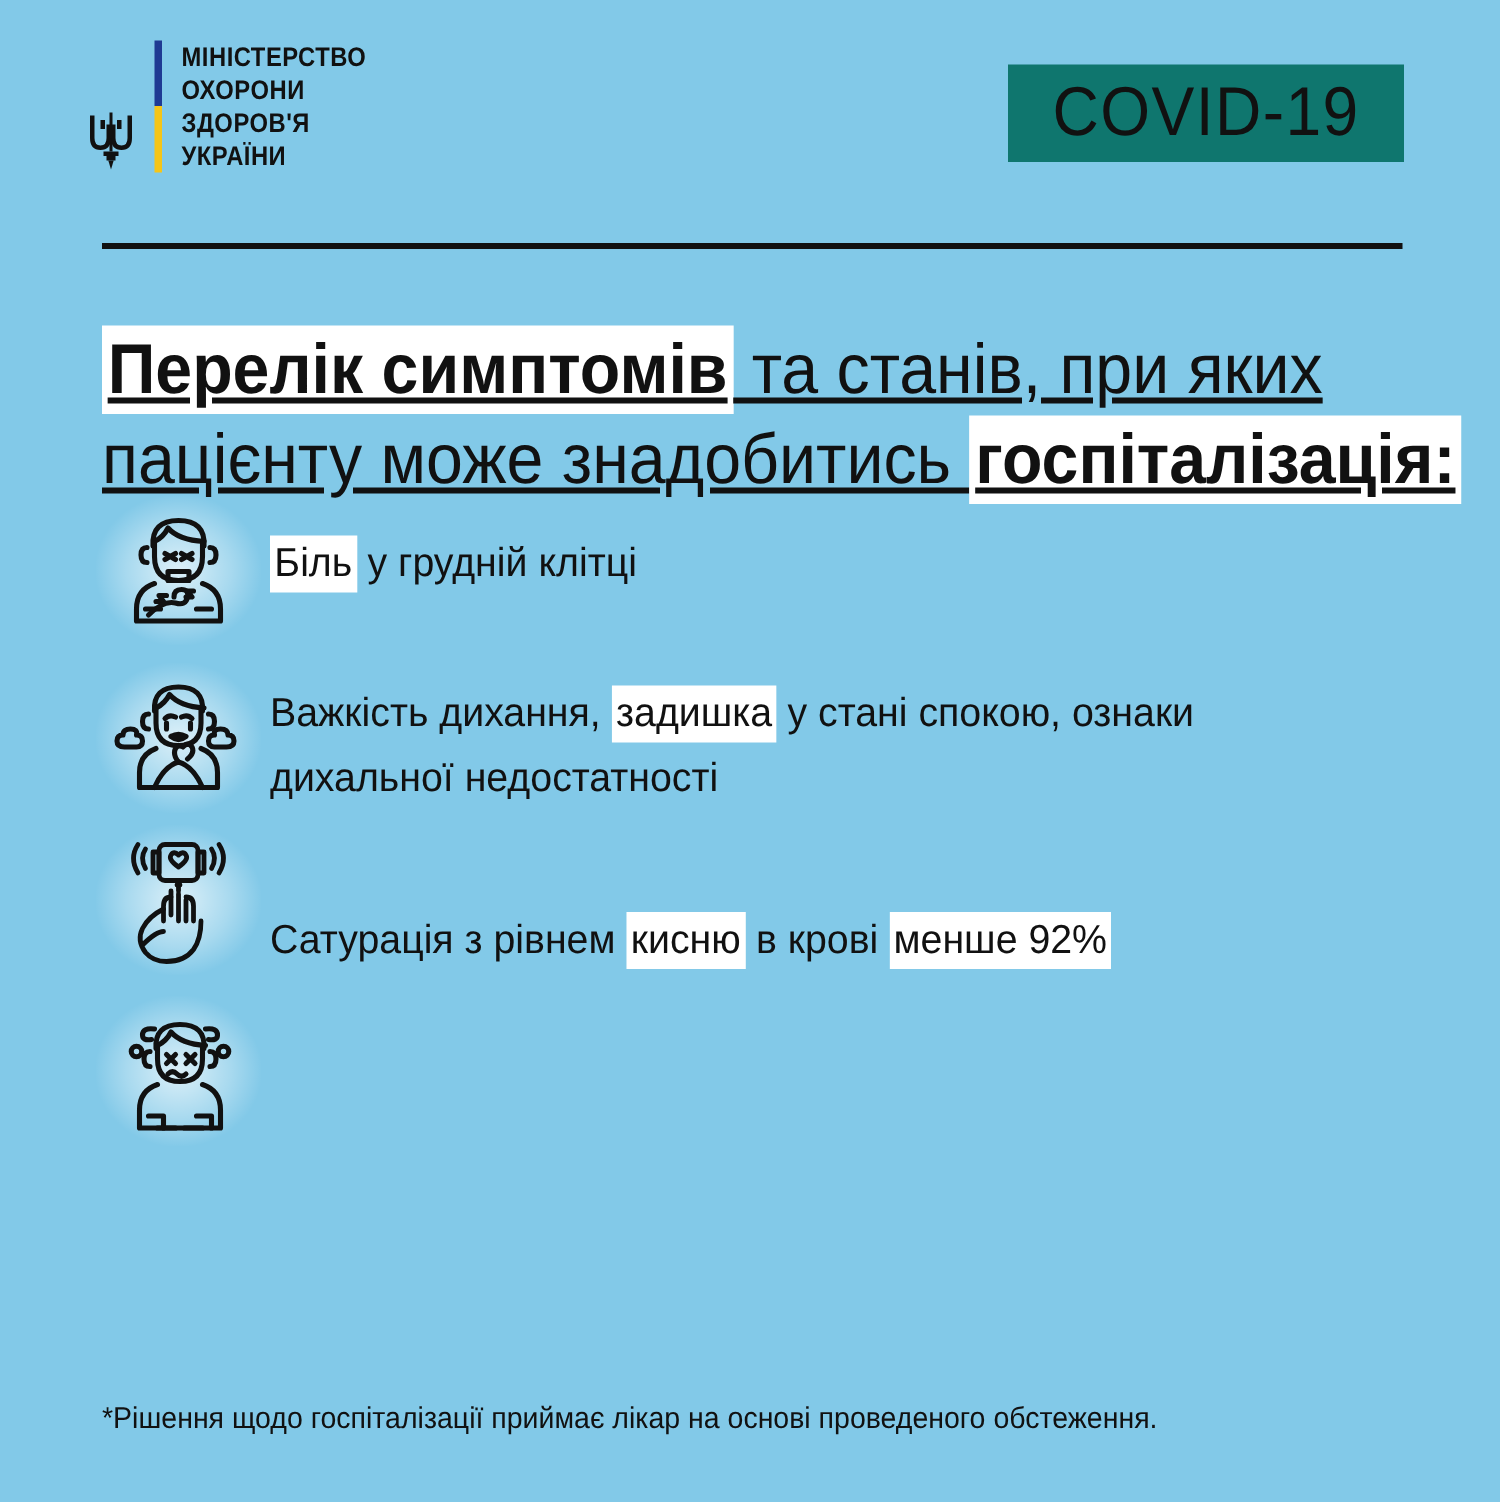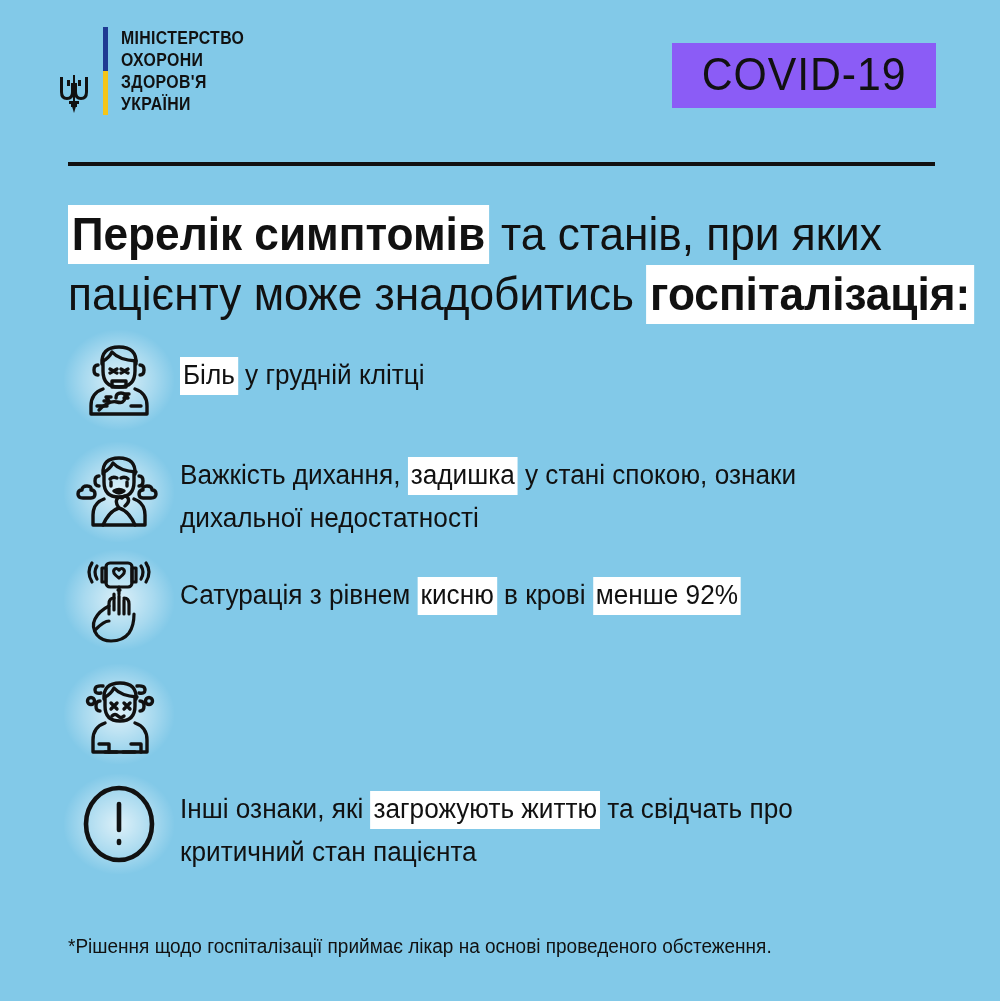--- a/index.html
+++ b/index.html
@@ -70,21 +70,21 @@
     color: #111111;
     transform: scaleX(0.88);
     transform-origin: left center;
     white-space: nowrap;
   }
 
   .covid-badge {
     position: absolute;
     right: 64px;
     top: 43px;
-    background: #8b5cf6;
+    background: #0f766e;
     padding: 7px 22px 10px 22px;
     box-sizing: border-box;
   }
   .covid-badge span {
     font-family: "Liberation Sans Narrow", "Liberation Sans", sans-serif;
     font-weight: 400;
     font-size: 46px;
     line-height: 48px;
     letter-spacing: 1px;
     color: #111111;
@@ -100,22 +100,23 @@
     top: 162px;
     width: 867px;
     height: 4px;
     background: #111111;
   }
 
   
   .headline {
     position: absolute;
     left: 68px;
-    top: 204px;
+    top: 216px;
     width: 880px;
+    text-decoration: underline;
   }
   .headline-line {
     font-family: "Liberation Sans Narrow", "Liberation Sans", sans-serif;
     font-size: 47px;
     line-height: 60px;
     font-weight: 400;
     color: #111111;
     white-space: nowrap;
     transform: scaleX(0.94);
     transform-origin: left center;
@@ -136,21 +137,21 @@
     width: 900px;
   }
   .row {
     display: flex;
     align-items: flex-start;
     min-height: 96px;
     margin-bottom: 14px;
   }
   .row.r1 { margin-bottom: 16px; }
   .row.r2 { margin-bottom: 12px; }
-  .row.r3 { margin-bottom: 18px; }
+  .row.r3 { margin-bottom: 18px; align-items: flex-end; }
   .row.r4 { margin-bottom: 14px; }
   .row.r5 { margin-bottom: 0; }
 
   .icon-cell {
     flex: 0 0 auto;
     width: 118px;
     height: 96px;
     display: flex;
     align-items: center;
     justify-content: center;
@@ -342,31 +343,18 @@
           <path d="M26 76 h10 v8 M58 76 h10 v8"></path>
           <path d="M32 84 h12 M50 84 h12"></path>
           <path d="M30 18 q-8 -1 -8 4 q0 4 6 3"></path>
           <path d="M64 18 q8 -1 8 4 q0 4 -6 3"></path>
           <circle cx="18" cy="33" r="3.5"></circle>
           <circle cx="76" cy="33" r="3.5"></circle>
         </svg>
       </div>
     </div>
 
-    <div class="row r5">
-      <div class="icon-cell">
-        <svg width="92" height="92" viewBox="0 0 92 92" fill="none" stroke="#111111" stroke-width="4.6" stroke-linecap="round" stroke-linejoin="round" aria-hidden="true">
-          <ellipse cx="46" cy="46" rx="33" ry="36"></ellipse>
-          <path d="M46 26 v26"></path>
-          <path d="M46 63 v2"></path>
-        </svg>
-      </div>
-      <div class="text-cell">
-        <div class="body-line">Інші ознаки, які <span class="mk">загрожують життю</span> та свідчать про</div>
-        <div class="body-line">критичний стан пацієнта</div>
-      </div>
-    </div>
 
   </div>
 
   <div class="footnote">*Рішення щодо госпіталізації приймає лікар на основі проведеного обстеження.</div>
 
 </div>
 
 </body></html>

